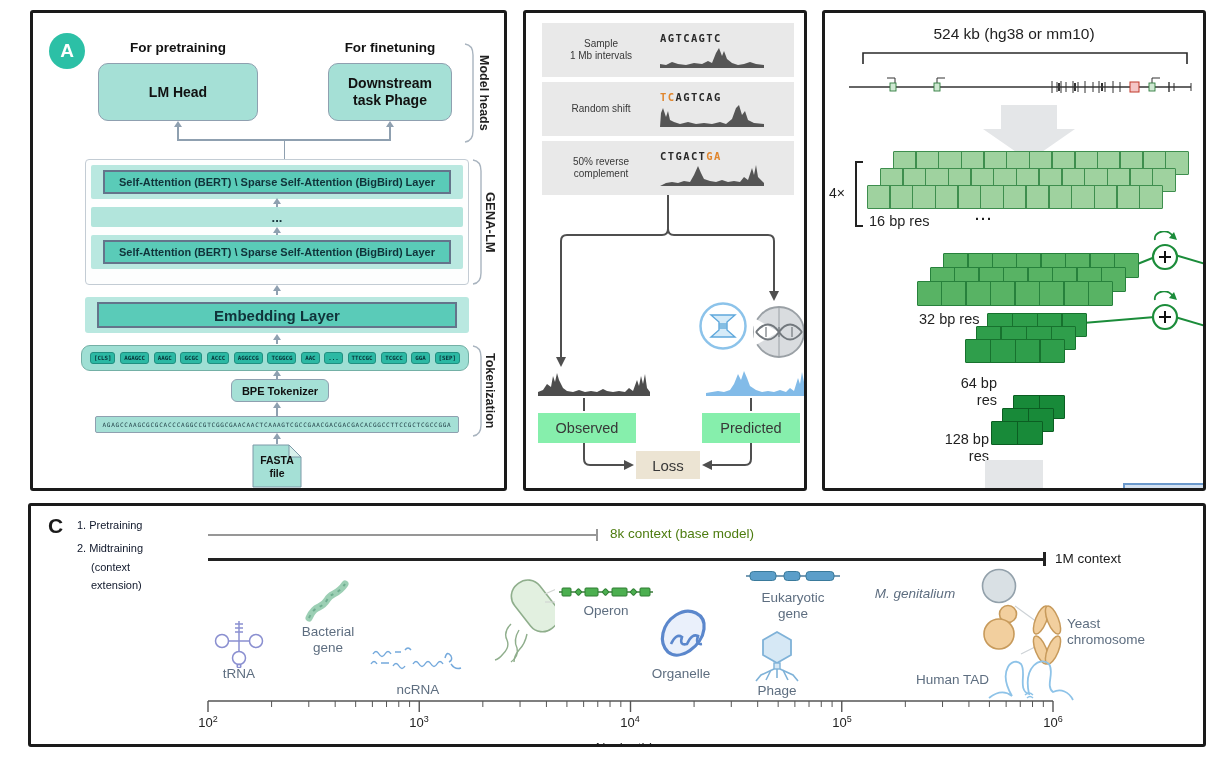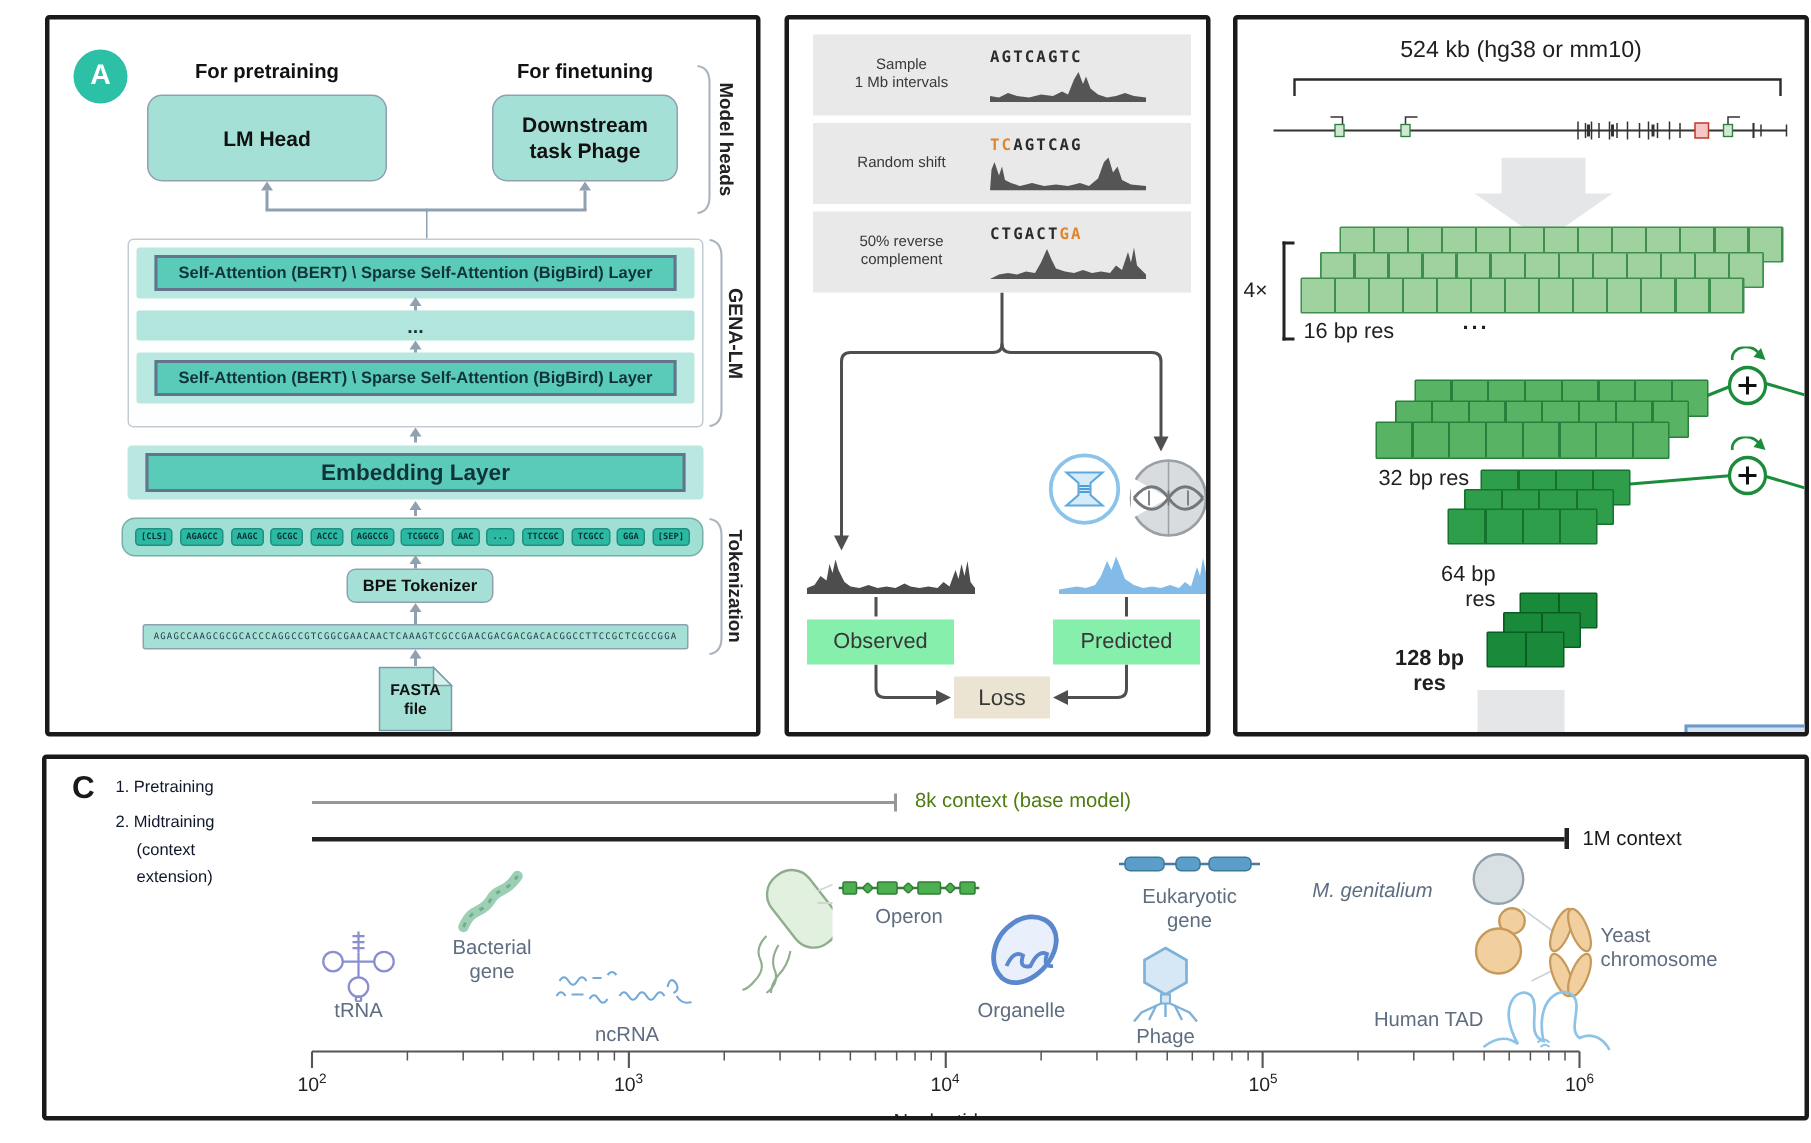--- a/index.html
+++ b/index.html
@@ -317,21 +317,21 @@
   <div class="block-row r64" style="left:151px; top:313px; z-index:2;"></div>
   <div class="block-row r64" style="left:140px; top:326px; z-index:3;"></div>
   <div class="res-label" style="left:100px; top:362px; width:72px; text-align:right;">
     <div>64 bp</div>
     <div>res</div>
   </div>
 
   <div class="block-row r128" style="left:188px; top:382px; z-index:1;"></div>
   <div class="block-row r128" style="left:177px; top:395px; z-index:2;"></div>
   <div class="block-row r128" style="left:166px; top:408px; z-index:3;"></div>
-  <div class="res-label" style="left:92px; top:418px; width:72px; text-align:center;font-weight:bold;">
+  <div class="res-label" style="left:92px; top:418px; width:72px; text-align:right;">
     <div>128 bp</div>
     <div>res</div>
   </div>
 
   <div class="abs" style="left:160px; top:447px; width:58px; height:40px; background:#e4e6e8;"></div>
   <div class="abs" style="left:298px; top:470px; width:84px; height:16px; background:#d4e2f2; border:2px solid #6b99cc;"></div>
 </div>
 
 <div id="panelC" class="panel">
   <div class="abs" style="left:17px; top:8px; font-weight:bold; font-size:21px; color:#1a1a1a;">C</div>

